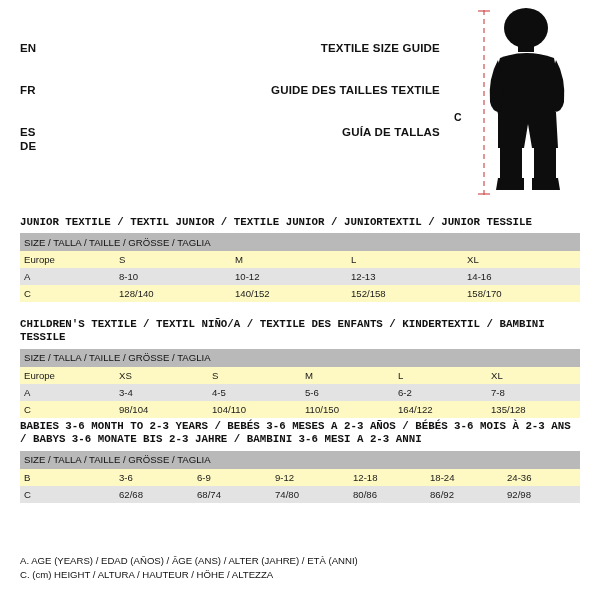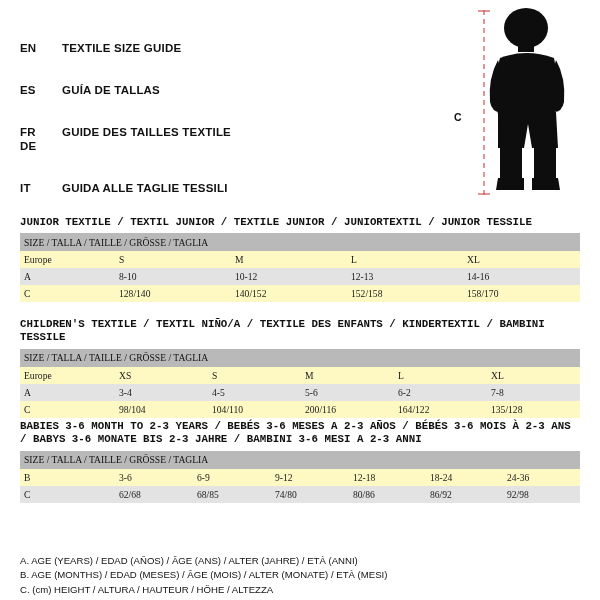--- a/index.html
+++ b/index.html
@@ -25,20 +25,21 @@
   .header {
     position: absolute;
     top: 14px;
     left: 20px;
     width: 420px;
   }
   .lang-row {
     display: flex;
     align-items: baseline;
     margin-bottom: 2px;
+    justify-content: space-between;
   }
   .lang-code {
     width: 42px;
     font-size: 11.5px;
     font-weight: bold;
     letter-spacing: 0.2px;
     color: #111;
   }
   .lang-title {
     font-size: 11.5px;
@@ -87,21 +88,20 @@
   table.size {
     width: 560px;
     border-collapse: collapse;
     table-layout: fixed;
   }
   table.size td {
     font-size: 9.6px;
     padding: 3px 0 3px 4px;
     color: #1a1a1a;
     vertical-align: middle;
-    font-family: Liberation Serif, serif;
   }
   tr.head td {
     background: #b9b9b9;
     font-size: 9.6px;
     font-weight: normal;
     padding: 3.5px 0 3.5px 4px;
     color: #111;
   }
   tr.shade td {
     background: #e3e3e3;
@@ -127,33 +127,29 @@
 <body>
 
 <div class="page">
 
   <div class="header">
     <div class="lang-row">
       <span class="lang-code">EN</span>
       <span class="lang-title">TEXTILE SIZE GUIDE</span>
     </div>
     <div class="lang-row">
+      <span class="lang-code">FR</span>
+      <span class="lang-title">GUIDE DES TAILLES TEXTILE</span>
+    </div>
+    <div class="lang-row">
       <span class="lang-code">ES</span>
       <span class="lang-title">GUÍA DE TALLAS</span>
     </div>
     <div class="lang-row">
-      <span class="lang-code">FR</span>
-      <span class="lang-title">GUIDE DES TAILLES TEXTILE</span>
-    </div>
-    <div class="lang-row">
       <span class="lang-code">DE</span>
-    </div>
-    <div class="lang-row">
-      <span class="lang-code">IT</span>
-      <span class="lang-title">GUIDA ALLE TAGLIE TESSILI</span>
     </div>
   </div>
 
   <div class="figure-box">
     <span class="c-label">C</span>
     <svg class="figure-svg" width="120" height="195" viewBox="0 0 120 195">
 
       <line x1="14" y1="4" x2="14" y2="190" stroke="#d05050" stroke-width="1.2" stroke-dasharray="5,4"></line>
 
       <ellipse cx="56" cy="22" rx="22" ry="20" fill="#0d0d0d"></ellipse>
@@ -248,21 +244,21 @@
           <td>3-4</td>
           <td>4-5</td>
           <td>5-6</td>
           <td>6-2</td>
           <td>7-8</td>
         </tr>
         <tr class="plain">
           <td>C</td>
           <td>98/104</td>
           <td>104/110</td>
-          <td>200/116</td>
+          <td>110/150</td>
           <td>164/122</td>
           <td>135/128</td>
         </tr>
       </tbody>
     </table>
   </div>
 
   <div class="section" style="top:420px;">
     <div class="sec-title">BABIES 3-6 MONTH TO 2-3 YEARS / BEBÉS 3-6 MESES A 2-3 AÑOS / BÉBÉS 3-6 MOIS À 2-3 ANS / BABYS 3-6 MONATE BIS 2-3 JAHRE / BAMBINI 3-6 MESI A 2-3 ANNI</div>
     <table class="size">
@@ -284,29 +280,28 @@
           <td>3-6</td>
           <td>6-9</td>
           <td>9-12</td>
           <td>12-18</td>
           <td>18-24</td>
           <td>24-36</td>
         </tr>
         <tr class="shade">
           <td>C</td>
           <td>62/68</td>
-          <td>68/85</td>
+          <td>68/74</td>
           <td>74/80</td>
           <td>80/86</td>
           <td>86/92</td>
           <td>92/98</td>
         </tr>
       </tbody>
     </table>
   </div>
 
   <div class="legend" style="top:530px;">
     <div>A. AGE (YEARS) / EDAD (AÑOS) / ÂGE (ANS) / ALTER (JAHRE) / ETÀ (ANNI)</div>
-    <div>B. AGE (MONTHS) / EDAD (MESES) / ÂGE (MOIS) / ALTER (MONATE) / ETÀ (MESI)</div>
     <div>C. (cm) HEIGHT / ALTURA / HAUTEUR / HÖHE / ALTEZZA</div>
   </div>
 
 </div>
 
 </body></html>

